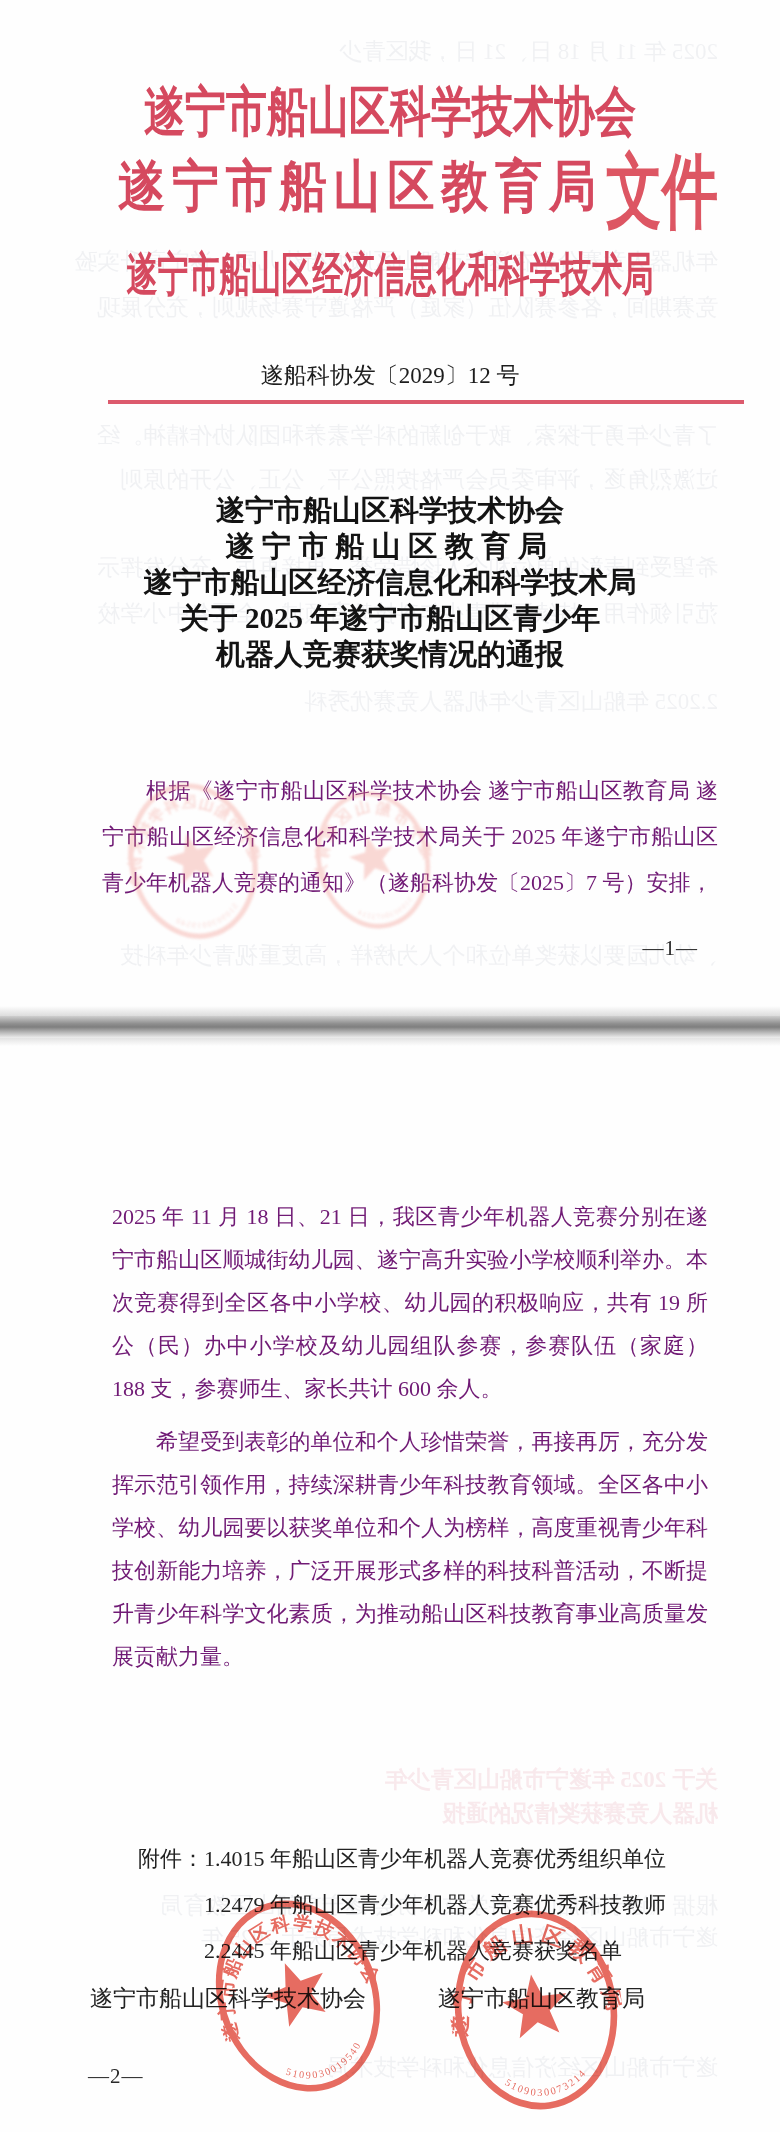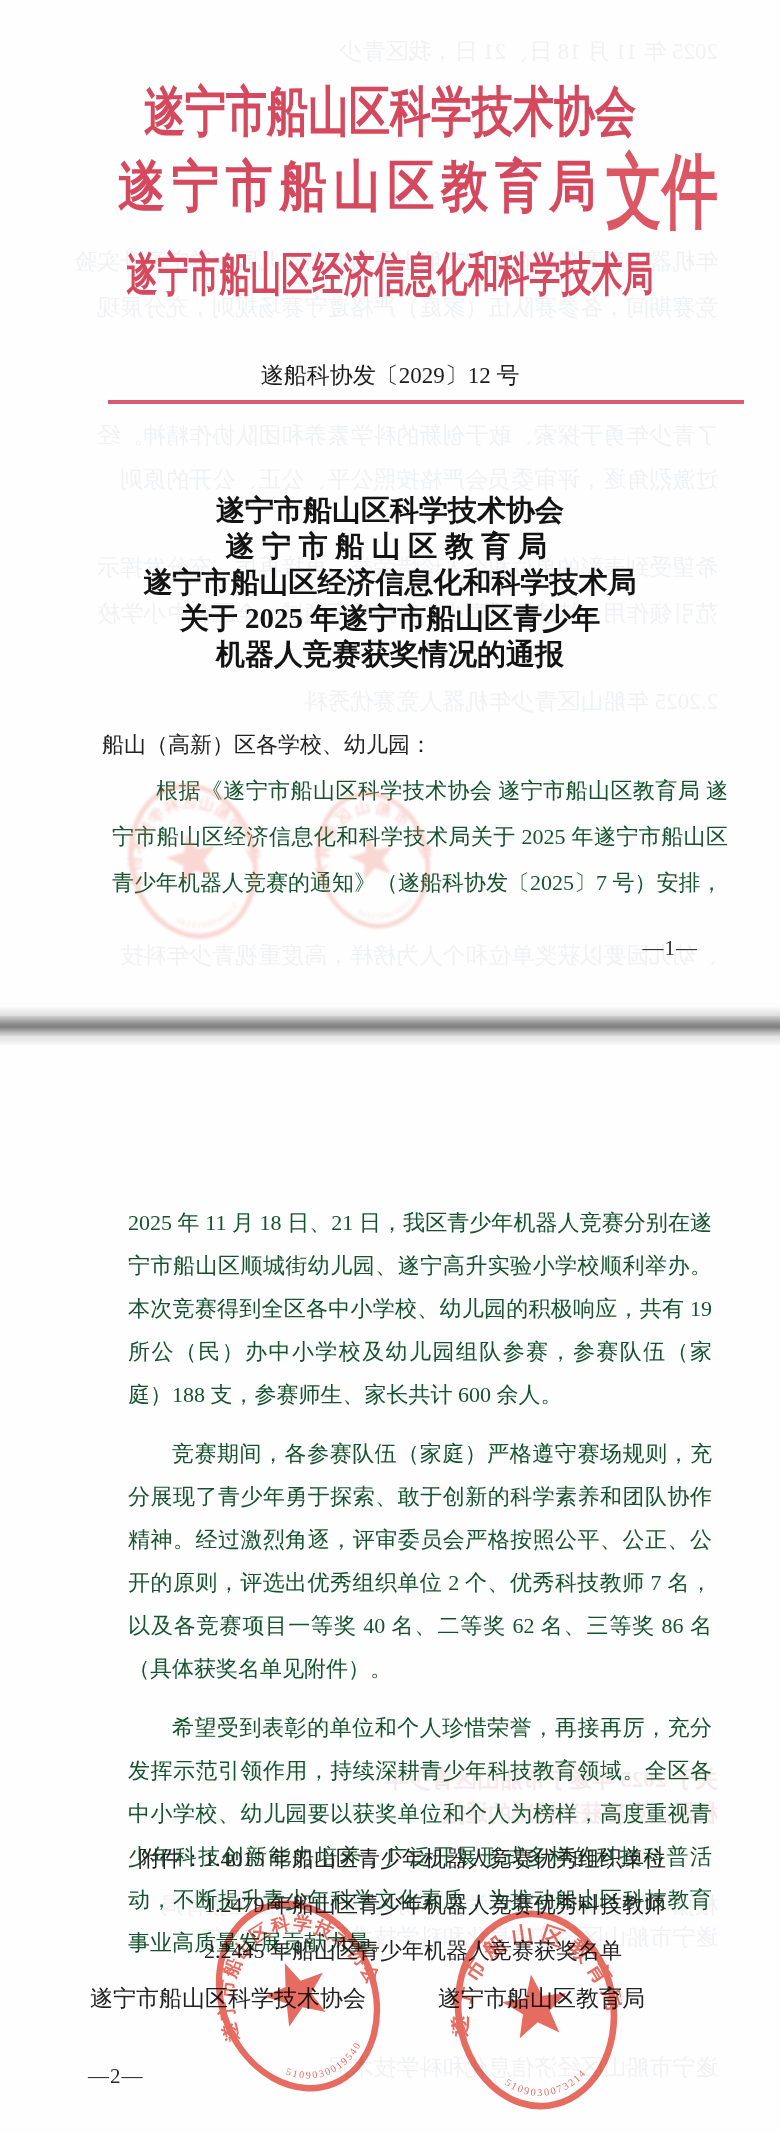--- a/index.html
+++ b/index.html
@@ -30,25 +30,25 @@
   .doc-number{position:absolute;top:360px;left:0;width:780px;text-align:center;
        font-size:23px;color:#1d1d1d;}
   .red-rule{position:absolute;top:400px;left:108px;width:636px;height:4px;background:#dc5a6d;}
 
   
   .doc-title{position:absolute;top:492px;left:0;width:780px;text-align:center;color:#131313;}
   .doc-title .t-line{font-size:29px;font-weight:700;line-height:36px;white-space:nowrap;}
   .doc-title .t-line:nth-child(2){letter-spacing:.26em;}
 
   
-  .body-block{position:absolute;left:112px;width:616px;color:#14532d;}
+  .body-block{position:absolute;left:102px;width:616px;color:#701a75;}
   .salutation{position:absolute;top:722px;left:102px;width:616px;font-size:22px;line-height:46px;color:#222;}
   .p1-para{top:768px;font-size:22px;line-height:46px;text-align:justify;text-indent:2em;}
   .p2-body{top:147px;font-size:22px;line-height:43px;text-align:justify;}
-  .p2-body p{margin:16px;}
+  .p2-body p{margin:10px;}
   .p2-body p.indent{text-indent:2em;}
 
   
   .attachments{position:absolute;top:798px;left:138px;display:flex;color:#222;
        font-size:22px;line-height:46px;}
   .attach-label{white-space:nowrap;}
   .attach-items div{white-space:nowrap;}
 
   
   .sig-name{position:absolute;font-size:23px;color:#222;white-space:nowrap;}
@@ -103,21 +103,20 @@
   <div class="red-rule"></div>
 
   <div class="doc-title">
     <div class="t-line">遂宁市船山区科学技术协会</div>
     <div class="t-line">遂宁市船山区教育局</div>
     <div class="t-line">遂宁市船山区经济信息化和科学技术局</div>
     <div class="t-line">关于 2025 年遂宁市船山区青少年</div>
     <div class="t-line">机器人竞赛获奖情况的通报</div>
   </div>
 
-  <div class="salutation">船山（高新）区各学校、幼儿园：</div>
   <div class="body-block p1-para">根据《遂宁市船山区科学技术协会 遂宁市船山区教育局 遂宁市船山区经济信息化和科学技术局关于 2025 年遂宁市船山区青少年机器人竞赛的通知》（遂船科协发〔2025〕7 号）安排，</div>
 
   <div class="page-num pn1">—1—</div>
 <div class="ghost-stamp ghost-left">
     <svg viewBox="0 0 180 220">
       <defs>
         <path d="M 16 155 A 76 96 0 1 1 164 155" fill="none"></path>
         <path d="M 34 170 A 76 96 0 0 0 146 170" fill="none"></path>
       </defs>
       <ellipse cx="90" cy="110" rx="82" ry="102" fill="none" stroke="currentColor" stroke-width="7"></ellipse>
@@ -146,21 +145,20 @@
   <div id="p2bleed">
       <div class="bleed-line pink" style="top: 726px;">关于 2025 年遂宁市船山区青少年</div>
       <div class="bleed-line pink" style="top: 760px;">机器人竞赛获奖情况的通报</div>
       <div class="bleed-line" style="top: 852px;">根据《遂宁市船山区科学技术协会 遂宁市船山区教育局 </div>
       <div class="bleed-line" style="top: 884px;">遂宁市船山区经济信息化和科学技术局关于 2025 年</div>
       <div class="bleed-line" style="top: 1014px;">遂宁市船山区经济信息化和科学技术局</div>
     </div>
 
   <div class="body-block p2-body">
     <p>2025 年 11 月 18 日、21 日，我区青少年机器人竞赛分别在遂宁市船山区顺城街幼儿园、遂宁高升实验小学校顺利举办。本次竞赛得到全区各中小学校、幼儿园的积极响应，共有 19 所公（民）办中小学校及幼儿园组队参赛，参赛队伍（家庭）188 支，参赛师生、家长共计 600 余人。</p>
-    <p class="indent">竞赛期间，各参赛队伍（家庭）严格遵守赛场规则，充分展现了青少年勇于探索、敢于创新的科学素养和团队协作精神。经过激烈角逐，评审委员会严格按照公平、公正、公开的原则，评选出优秀组织单位 2 个、优秀科技教师 7 名，以及各竞赛项目一等奖 40 名、二等奖 62 名、三等奖 86 名（具体获奖名单见附件）。</p>
     <p class="indent">希望受到表彰的单位和个人珍惜荣誉，再接再厉，充分发挥示范引领作用，持续深耕青少年科技教育领域。全区各中小学校、幼儿园要以获奖单位和个人为榜样，高度重视青少年科技创新能力培养，广泛开展形式多样的科技科普活动，不断提升青少年科学文化素质，为推动船山区科技教育事业高质量发展贡献力量。</p>
   </div>
 
   <div class="attachments">
     <div class="attach-label">附件：</div>
     <div class="attach-items">
       <div>1.4015 年船山区青少年机器人竞赛优秀组织单位</div>
       <div>1.2479 年船山区青少年机器人竞赛优秀科技教师</div>
       <div>2.2445 年船山区青少年机器人竞赛获奖名单</div>
     </div>

